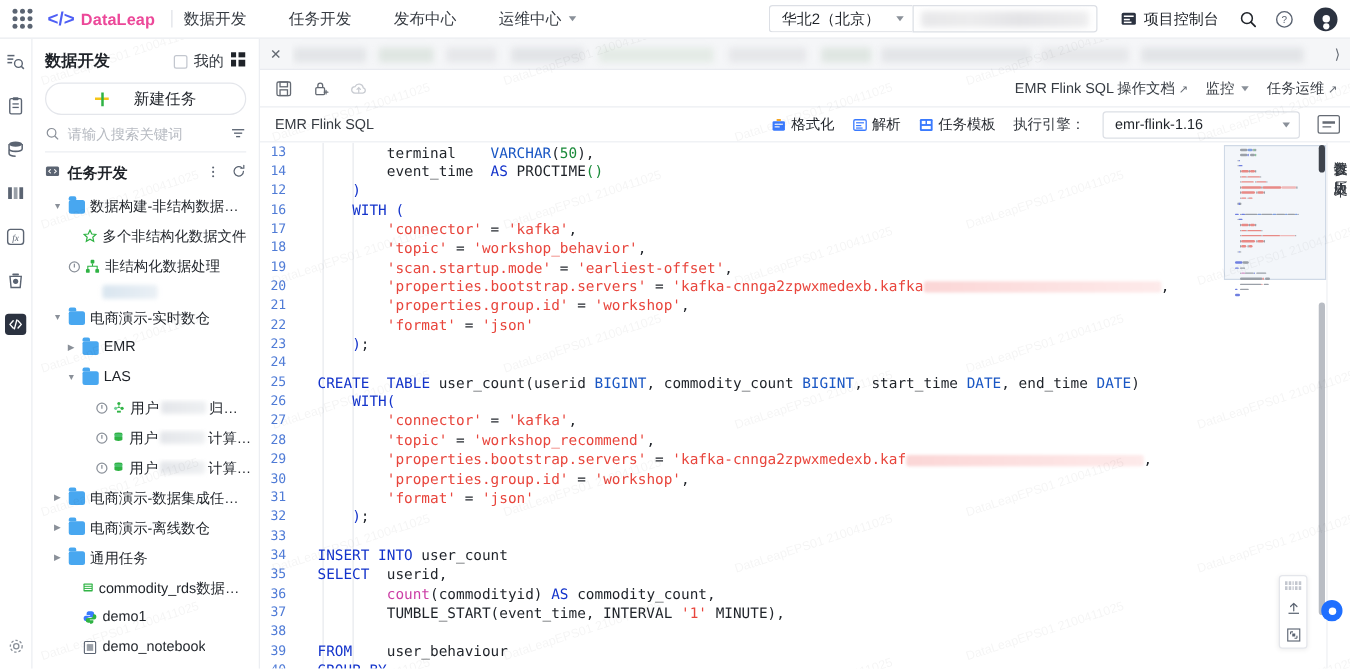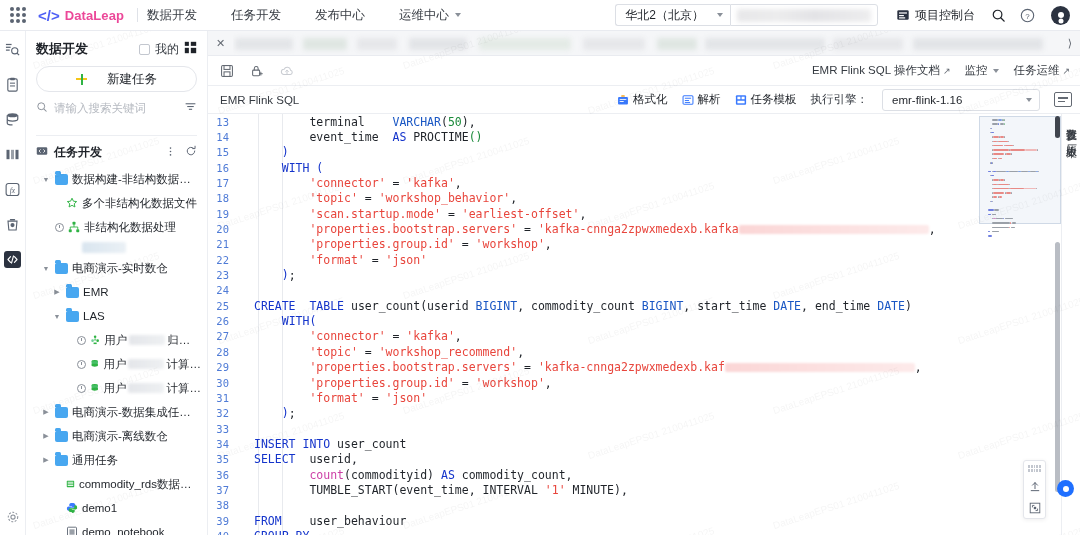--- a/index.html
+++ b/index.html
@@ -63,21 +63,21 @@
   .sb-head-right { margin-left:auto; display:flex; align-items:center; gap:5px; font-size:12px; color:#363b42; }
   .chk { width:11px; height:11px; border:1px solid #c3c7cf; border-radius:2px; background:#fff; cursor:pointer; }
   .sb-new {
     margin:2px 10px 8px 10px; height:26px; border:1px solid #e4e6eb; border-radius:14px; background:#fff;
     display:flex; align-items:center; justify-content:center; gap:20px; font-size:12.5px; color:#1f2329; cursor:pointer;
   }
   .plus-ic { width:11px; height:11px; position:relative; }
   .plus-ic::before,.plus-ic::after{ content:""; position:absolute; background:#3a7afe; }
   .plus-ic::before{ left:0; top:4.5px; width:11px; height:2px; background:#f5c518;}
   .plus-ic::after{ top:0; left:4.5px; height:11px; width:2px; background:#2fb344;}
-  .sb-search { display:flex; align-items:center; gap:6px; margin:0 10px; padding-bottom:19px; border-bottom:1px solid #eceef2; }
+  .sb-search { display:flex; align-items:center; gap:6px; margin:0 10px; padding-bottom:5px; border-bottom:1px solid #eceef2; }
   .sb-search input { border:none; outline:none; font-size:11.5px; color:#1f2329; flex:1; width:10px; font-family:inherit; background:transparent;}
   .sb-search input::placeholder { color:#b6bac1; }
   .sb-secthead { display:flex; align-items:center; gap:6px; padding:8px 10px 6px 10px; font-size:12px; font-weight:700; color:#1f2329;}
   .sb-secthead .right { margin-left:auto; display:flex; align-items:center; gap:9px; color:#8a9099; }
   .tree { flex:1; overflow:hidden; padding-bottom:16px; }
   .node { display:flex; align-items:center; gap:4px; height:24px; padding-right:6px; font-size:11.5px; color:#1f2329; white-space:nowrap; cursor:pointer; }
   .tw { width:10px; min-width:10px; display:inline-flex; align-items:center; justify-content:center; color:#8a9099; font-size:7px; }
   .tw.blank { visibility:hidden; }
   .folder { width:13px; height:11px; min-width:13px; background:#48a7f0; border-radius:1.5px 2px 2px 2px; position:relative; }
   .folder::before{ content:""; position:absolute; left:0; top:-2.5px; width:6px; height:3px; background:#48a7f0; border-radius:1.5px 1.5px 0 0;}
@@ -578,21 +578,21 @@
             </span>
         </span>
       </div>
 
       <div class="editor-wrap">
         <div class="editor" id="editor">
           <div class="indent-guide" style="left:50px;"></div>
           <div class="indent-guide" style="left:74px;"></div>
         <div class="code-line"><span class="ln">13</span><span class="fold"></span><span class="codetext"><span class="plain">        terminal    </span><span class="typ">VARCHAR</span><span class="punc">(</span><span class="num">50</span><span class="punc">),</span></span></div>
             <div class="code-line"><span class="ln">14</span><span class="fold"></span><span class="codetext"><span class="plain">        event_time  </span><span class="kw">AS</span><span class="plain"> PROCTIME</span><span class="num">()</span></span></div>
-            <div class="code-line"><span class="ln">15</span><span class="fold"></span><span class="codetext"><span class="plain">    </span><span class="kw">)</span></span></div>
+            <div class="code-line"><span class="ln">12</span><span class="fold"></span><span class="codetext"><span class="plain">    </span><span class="kw">)</span></span></div>
             <div class="code-line"><span class="ln">16</span><span class="fold"></span><span class="codetext"><span class="plain">    </span><span class="kw">WITH (</span></span></div>
             <div class="code-line"><span class="ln">17</span><span class="fold"></span><span class="codetext"><span class="plain">        </span><span class="str">'connector'</span><span class="plain"> = </span><span class="str">'kafka'</span><span class="punc">,</span></span></div>
             <div class="code-line"><span class="ln">18</span><span class="fold"></span><span class="codetext"><span class="plain">        </span><span class="str">'topic'</span><span class="plain"> = </span><span class="str">'workshop_behavior'</span><span class="punc">,</span></span></div>
             <div class="code-line"><span class="ln">19</span><span class="fold"></span><span class="codetext"><span class="plain">        </span><span class="str">'scan.startup.mode'</span><span class="plain"> = </span><span class="str">'earliest-offset'</span><span class="punc">,</span></span></div>
             <div class="code-line"><span class="ln">20</span><span class="fold"></span><span class="codetext"><span class="plain">        </span><span class="str">'properties.bootstrap.servers'</span><span class="plain"> = </span><span class="str">'kafka-cnnga2zpwxmedexb.kafka</span><span class="redact" style="width:190px;"></span><span class="punc">,</span></span></div>
             <div class="code-line"><span class="ln">21</span><span class="fold"></span><span class="codetext"><span class="plain">        </span><span class="str">'properties.group.id'</span><span class="plain"> = </span><span class="str">'workshop'</span><span class="punc">,</span></span></div>
             <div class="code-line"><span class="ln">22</span><span class="fold"></span><span class="codetext"><span class="plain">        </span><span class="str">'format'</span><span class="plain"> = </span><span class="str">'json'</span></span></div>
             <div class="code-line"><span class="ln">23</span><span class="fold"></span><span class="codetext"><span class="plain">    </span><span class="kw">)</span><span class="punc">;</span></span></div>
             <div class="code-line"><span class="ln">24</span><span class="fold"></span><span class="codetext"></span></div>
             <div class="code-line"><span class="ln">25</span><span class="fold"></span><span class="codetext"><span class="kw">CREATE</span><span class="plain">  </span><span class="kw">TABLE</span><span class="plain"> user_count(userid </span><span class="typ">BIGINT</span><span class="plain">, commodity_count </span><span class="typ">BIGINT</span><span class="plain">, start_time </span><span class="typ">DATE</span><span class="plain">, end_time </span><span class="typ">DATE</span><span class="punc">)</span></span></div>

